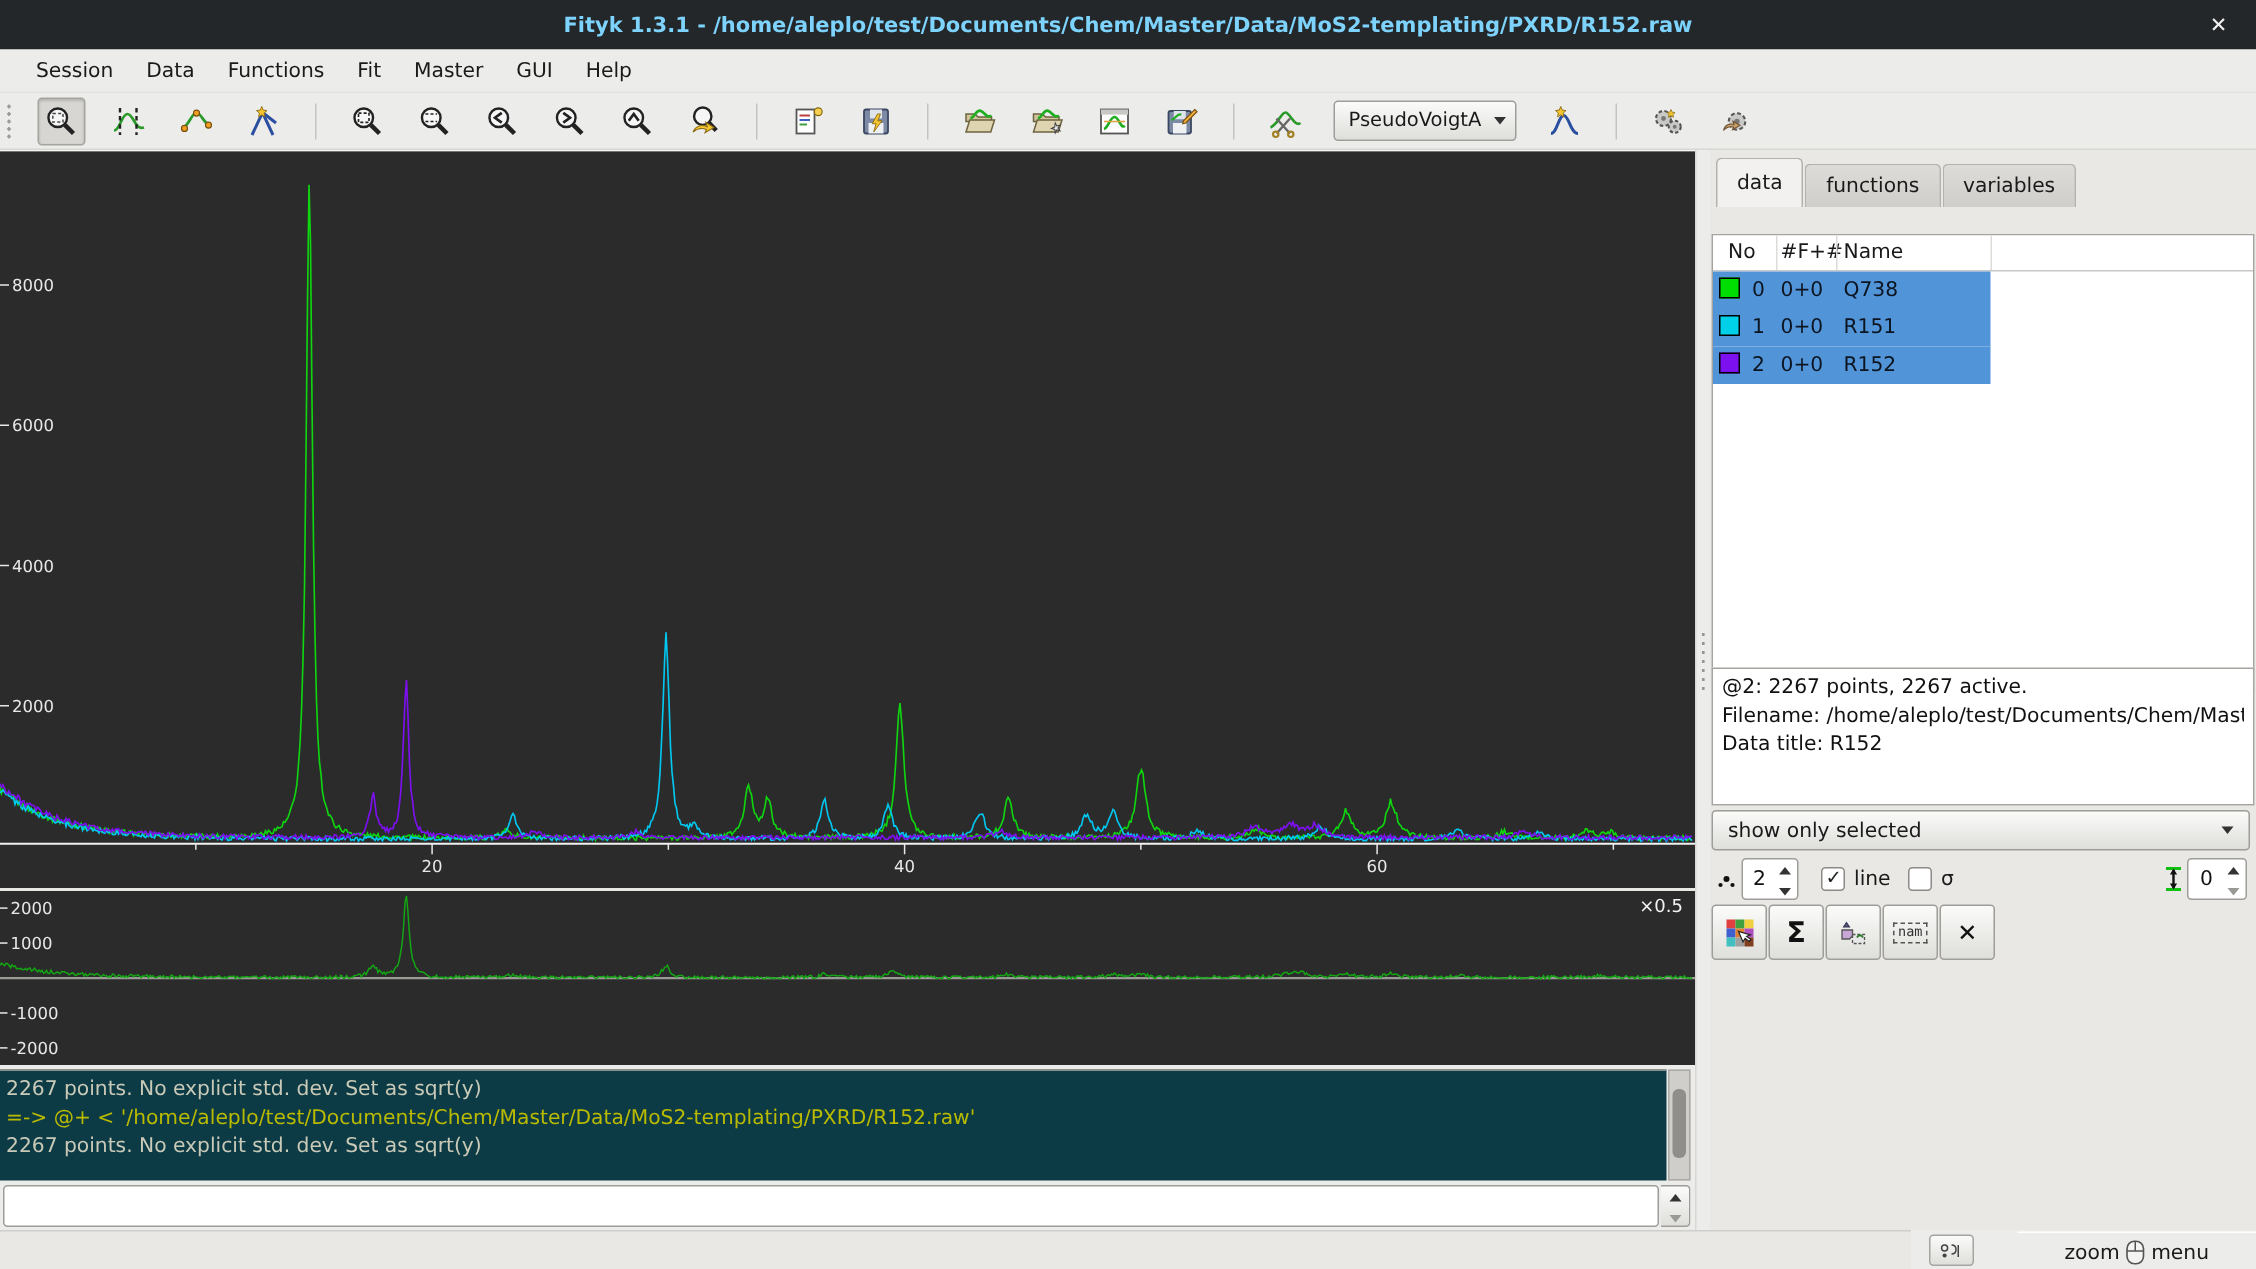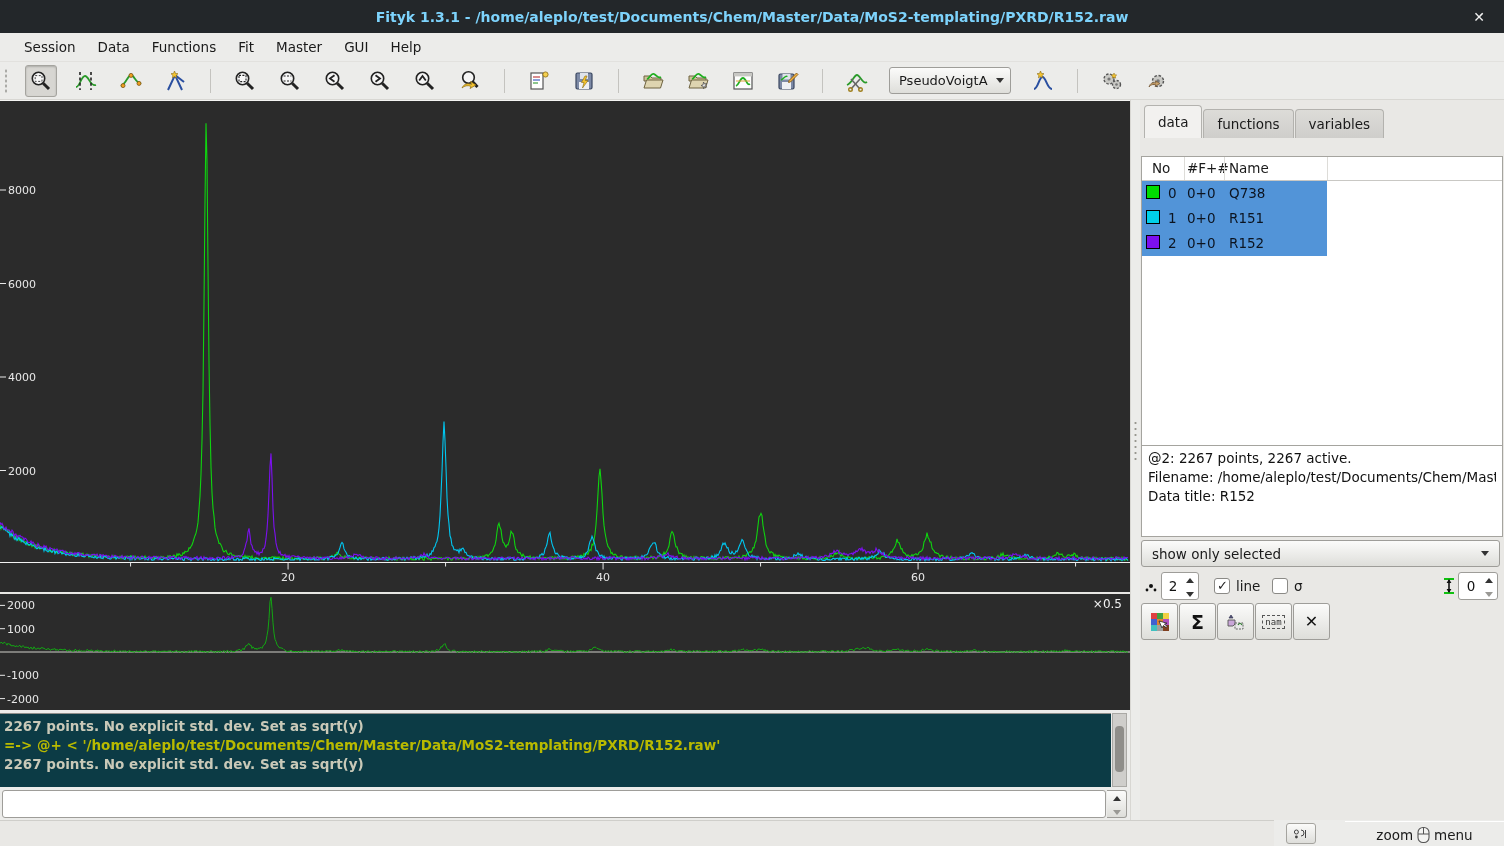--- a/index.html
+++ b/index.html
@@ -39,21 +39,21 @@
   
   .main-plot { position:absolute; left:0; top:100px; width:1130px; height:492px; background:#2b2b2b;
                border-top:1px solid #f5f5f3; }
   .aux-plot  { position:absolute; left:0; top:592px; width:1130px; height:118px; background:#2b2b2b;
                border-top:2px solid #e8e7e4; }
   .main-plot svg, .aux-plot svg { display:block; }
 
   
   .console { position:absolute; left:0; top:713px; width:1111px; height:74px; background:#0c3b45;
              border-top:1px solid #8f8e8a; padding:3px 4px; overflow:hidden; }
-  .console .cline { font-size:13.5px; line-height:19px; color:#c9c9b8; white-space:nowrap;font-weight:bold; }
+  .console .cline { font-size:13.5px; line-height:19px; color:#c9c9b8; white-space:nowrap; }
   .console .cline.cmd { color:#b9ba00; }
   .console-sb { position:absolute; left:1112px; top:713px; width:15px; height:74px; background:#cfcecb;
                 border:1px solid #aaa9a5; }
   .console-sb .thumb { position:absolute; left:2px; top:12px; width:9px; height:46px; background:#8f8e8a; border-radius:4px; }
 
   
   .cmdwrap { position:absolute; left:2px; top:790px; width:1125px; height:28px; }
   .cmdinput { position:absolute; left:0; top:0; width:1104px; height:28px; border:1px solid #9e9d99;
               border-radius:3px; background:#fff; font-size:13px; padding:0 6px;
               font-family:"DejaVu Sans","Liberation Sans",sans-serif; }

